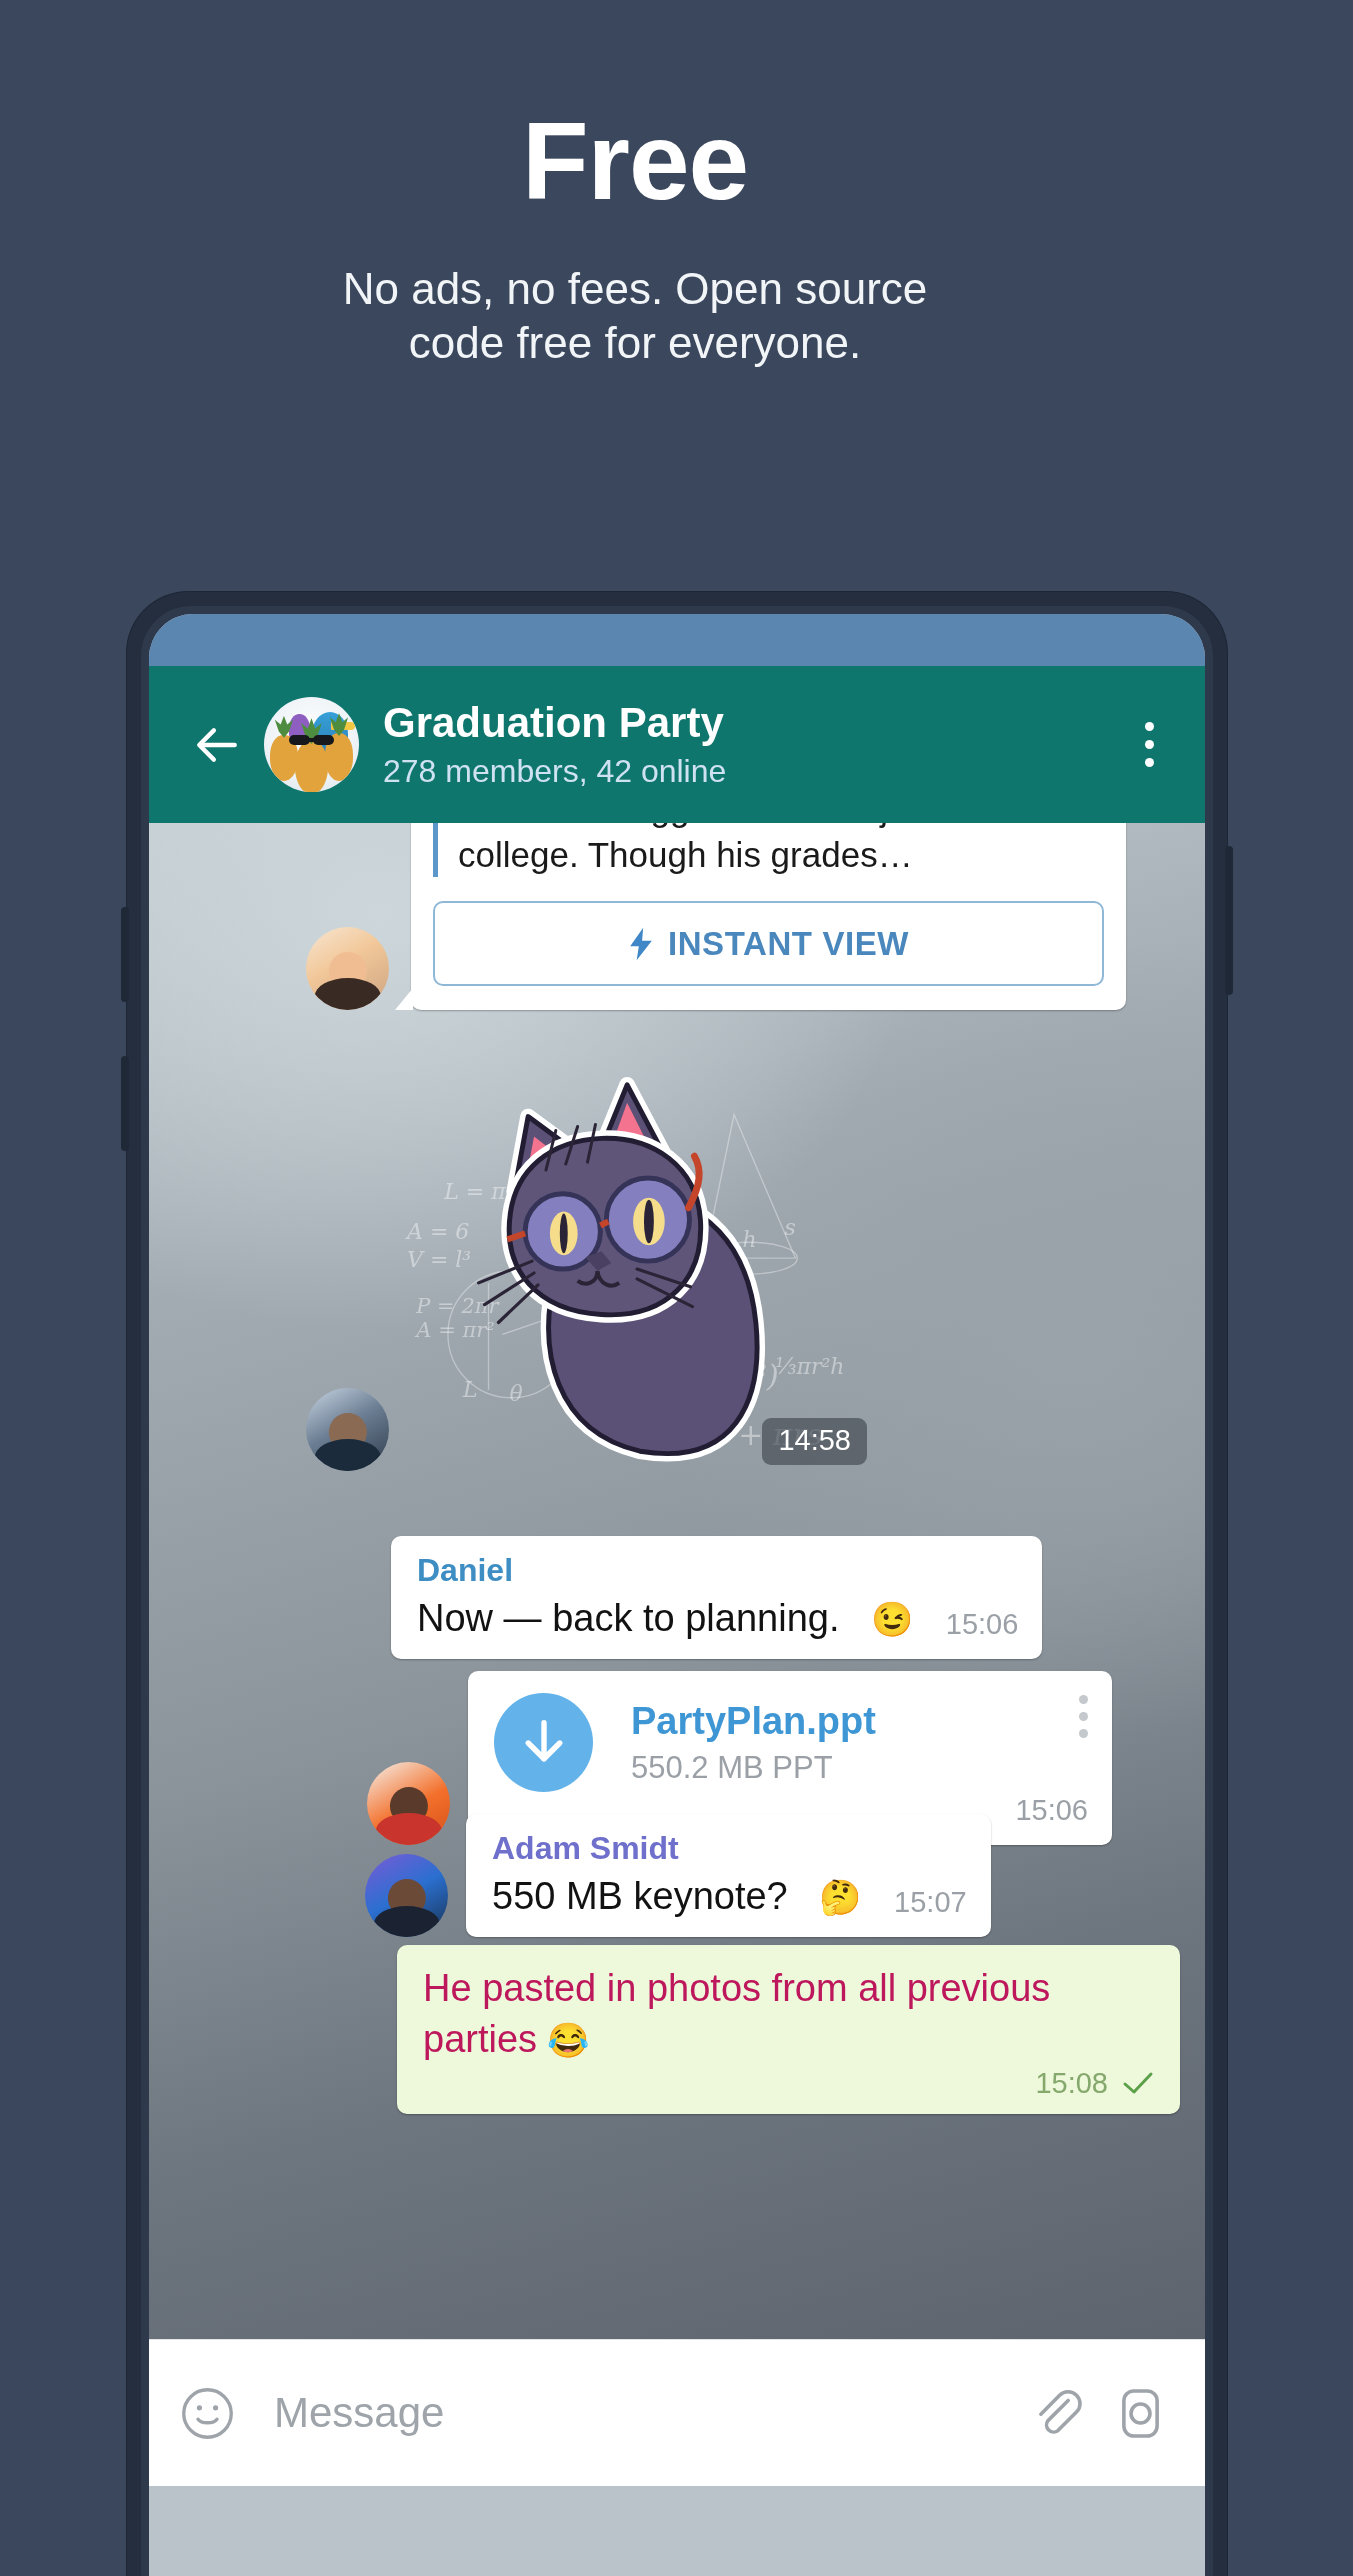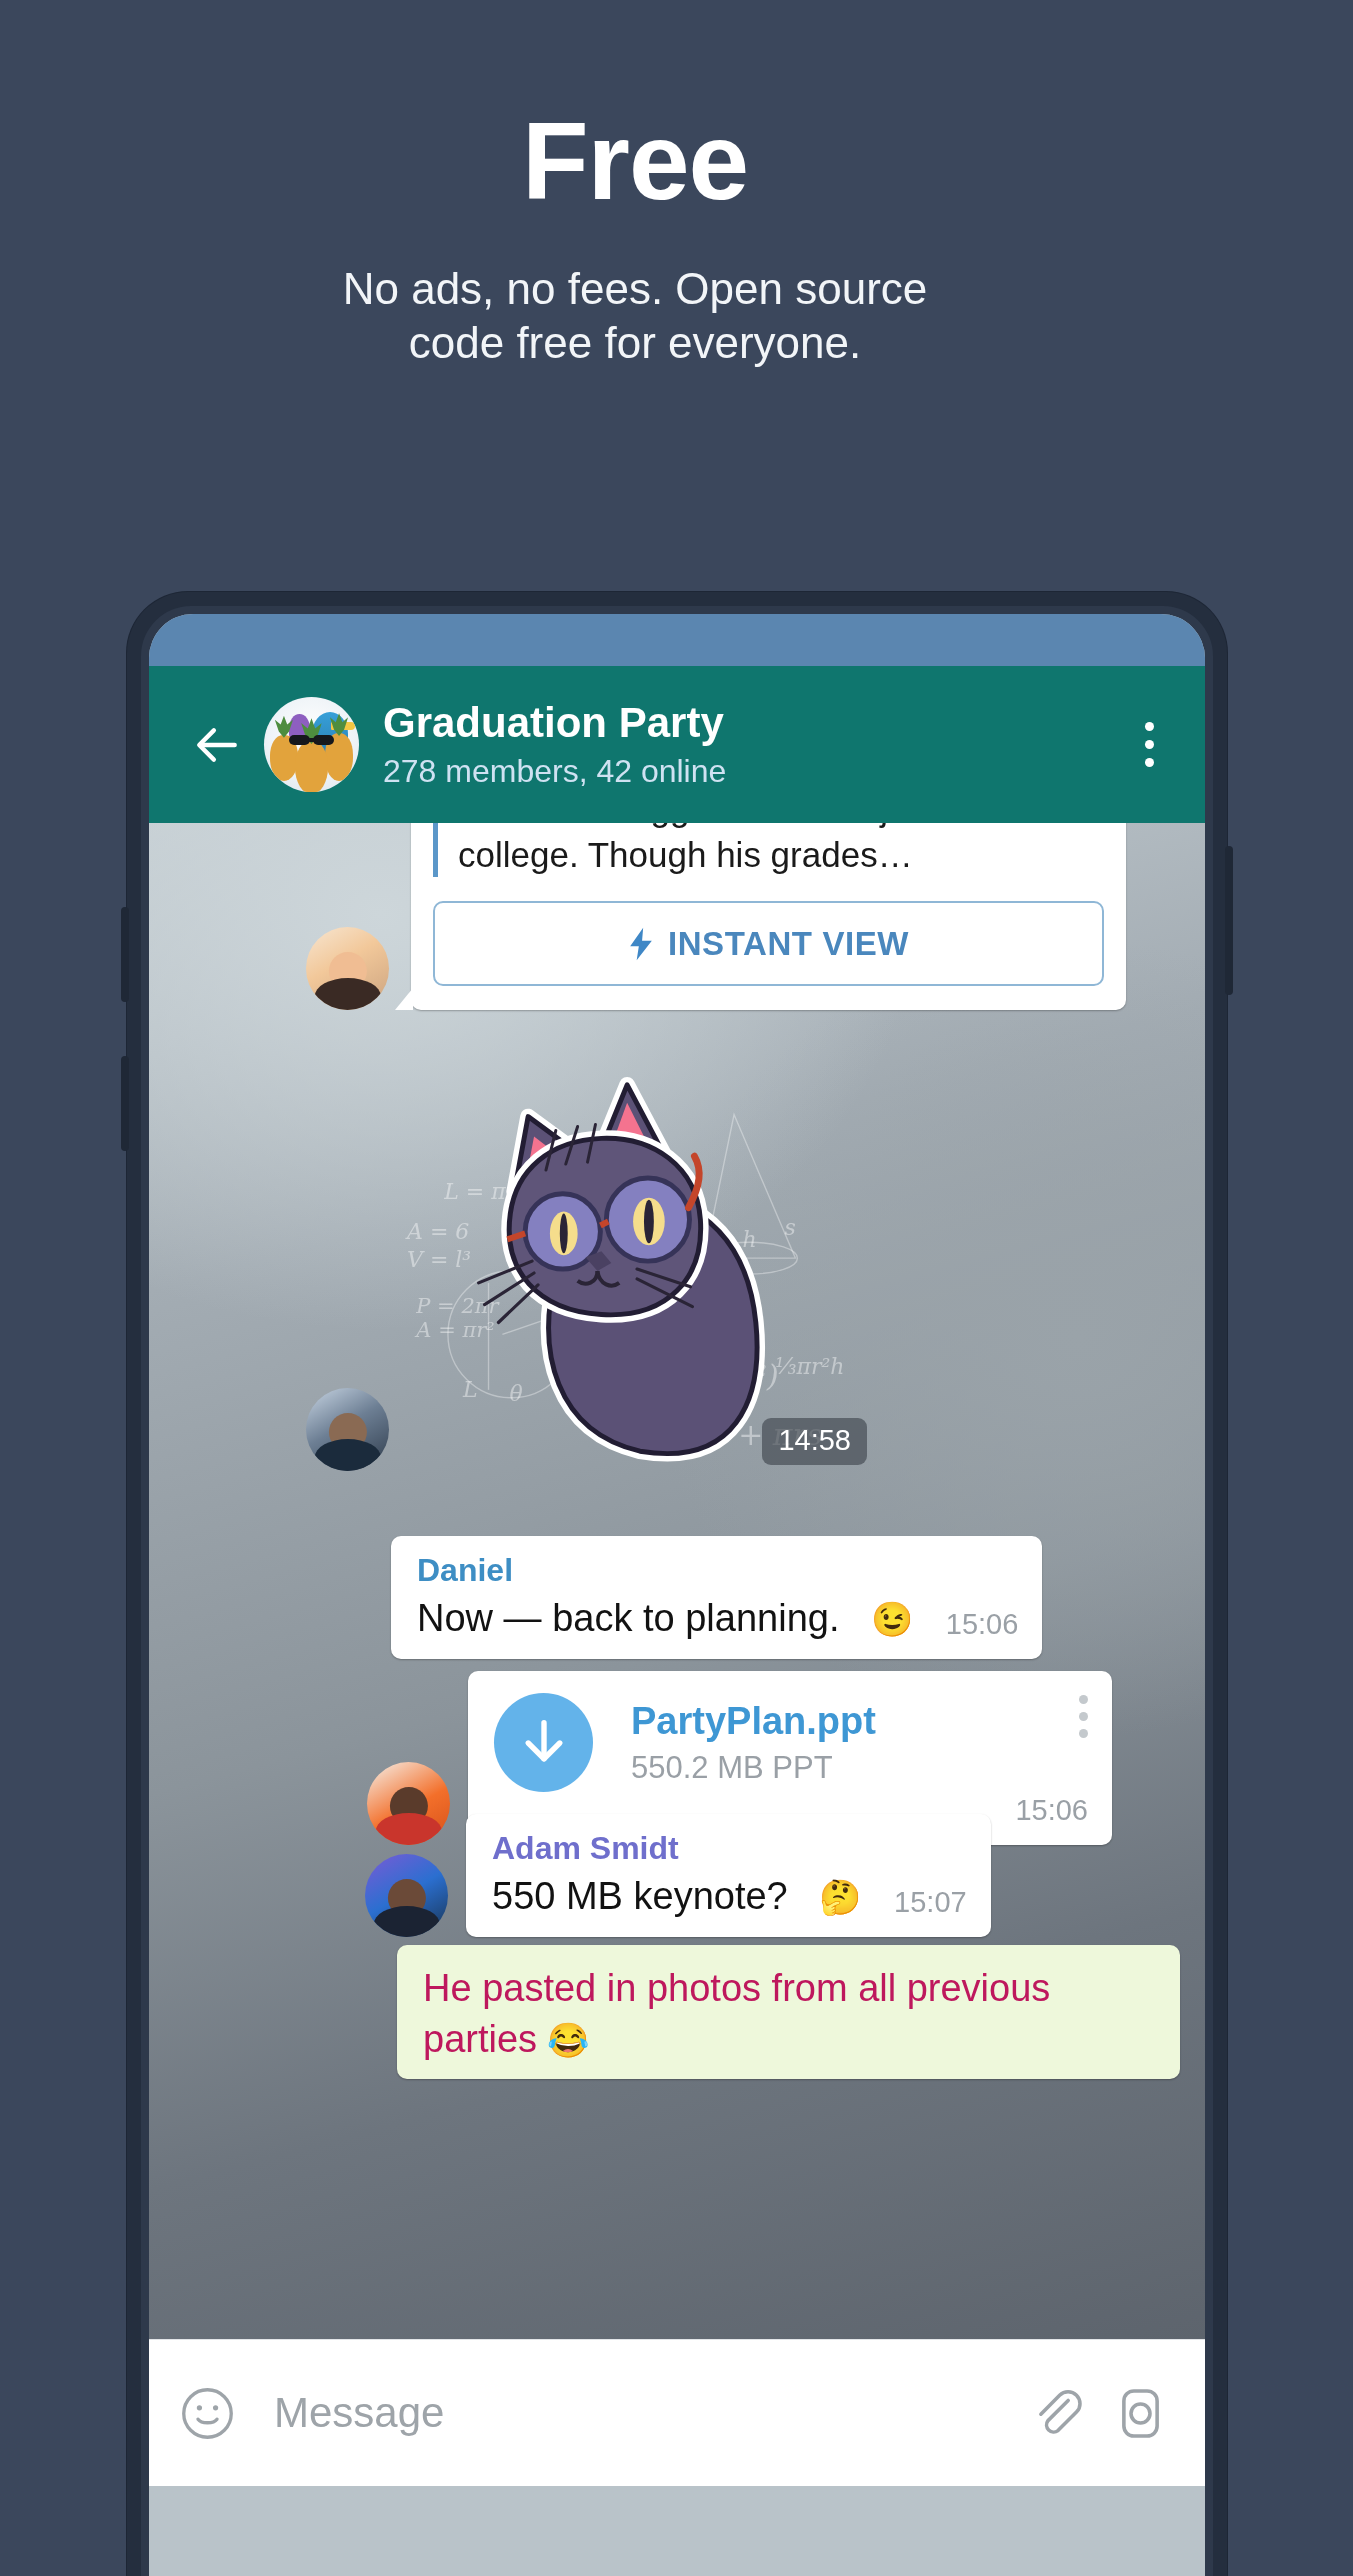--- a/index.html
+++ b/index.html
@@ -573,20 +573,28 @@
           </div>
         </div>
 
         <div class="row m-out">
           <div class="bubble-green">
             <div class="out-text">He pasted in photos from all previous</div>
             <div class="out-text">
               <span>parties</span>
               <span class="emoji">😂</span>
             </div>
+            <div class="out-foot">
+              <span class="out-time">15:08</span>
+              <span class="tick">
+                <svg viewBox="0 0 32 24" fill="none" stroke="#5da04a" stroke-width="3" stroke-linecap="round" stroke-linejoin="round">
+                  <polyline points="3,13 12,21 29,3"></polyline>
+                </svg>
+              </span>
+            </div>
           </div>
         </div>
 
       </div>
 
       <div class="inputbar">
         <span class="ic">
           <svg width="57" height="57" viewBox="0 0 24 24" fill="none" stroke="#9ea4a9" stroke-width="1.4">
             <circle cx="12" cy="12" r="10"></circle>
             <circle cx="8.6" cy="9.6" r="1.1" fill="#9ea4a9" stroke="none"></circle>

